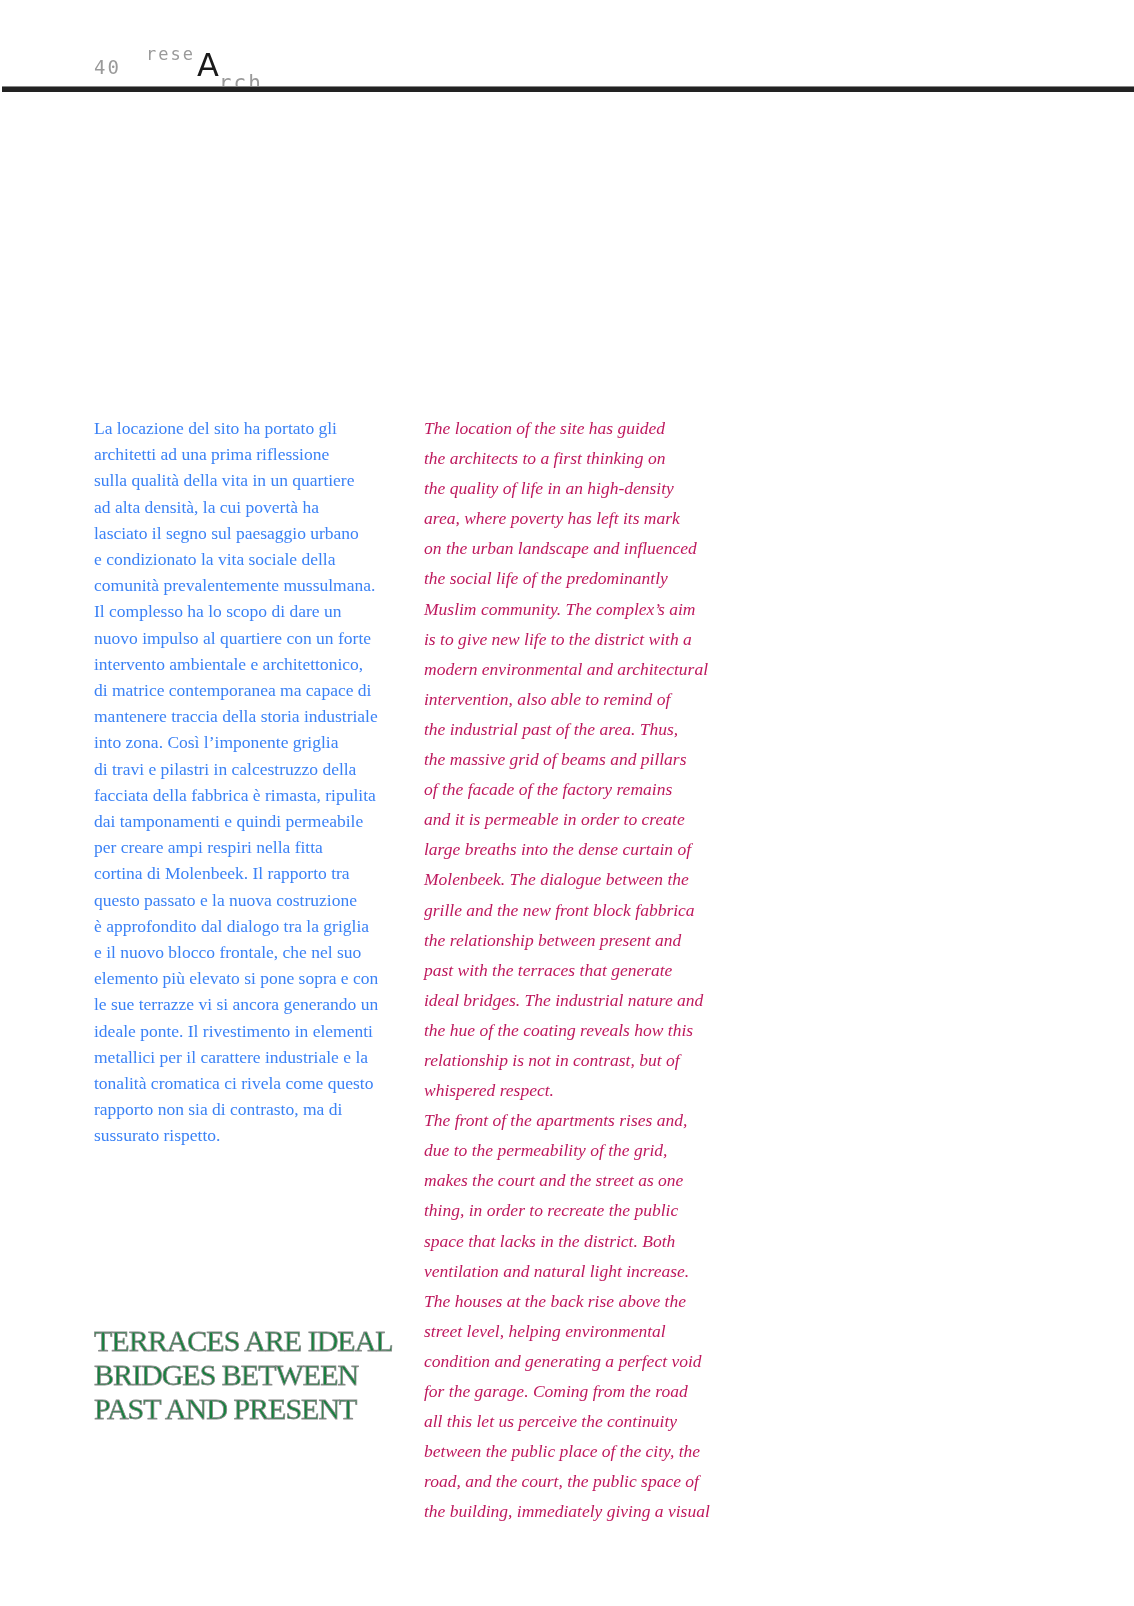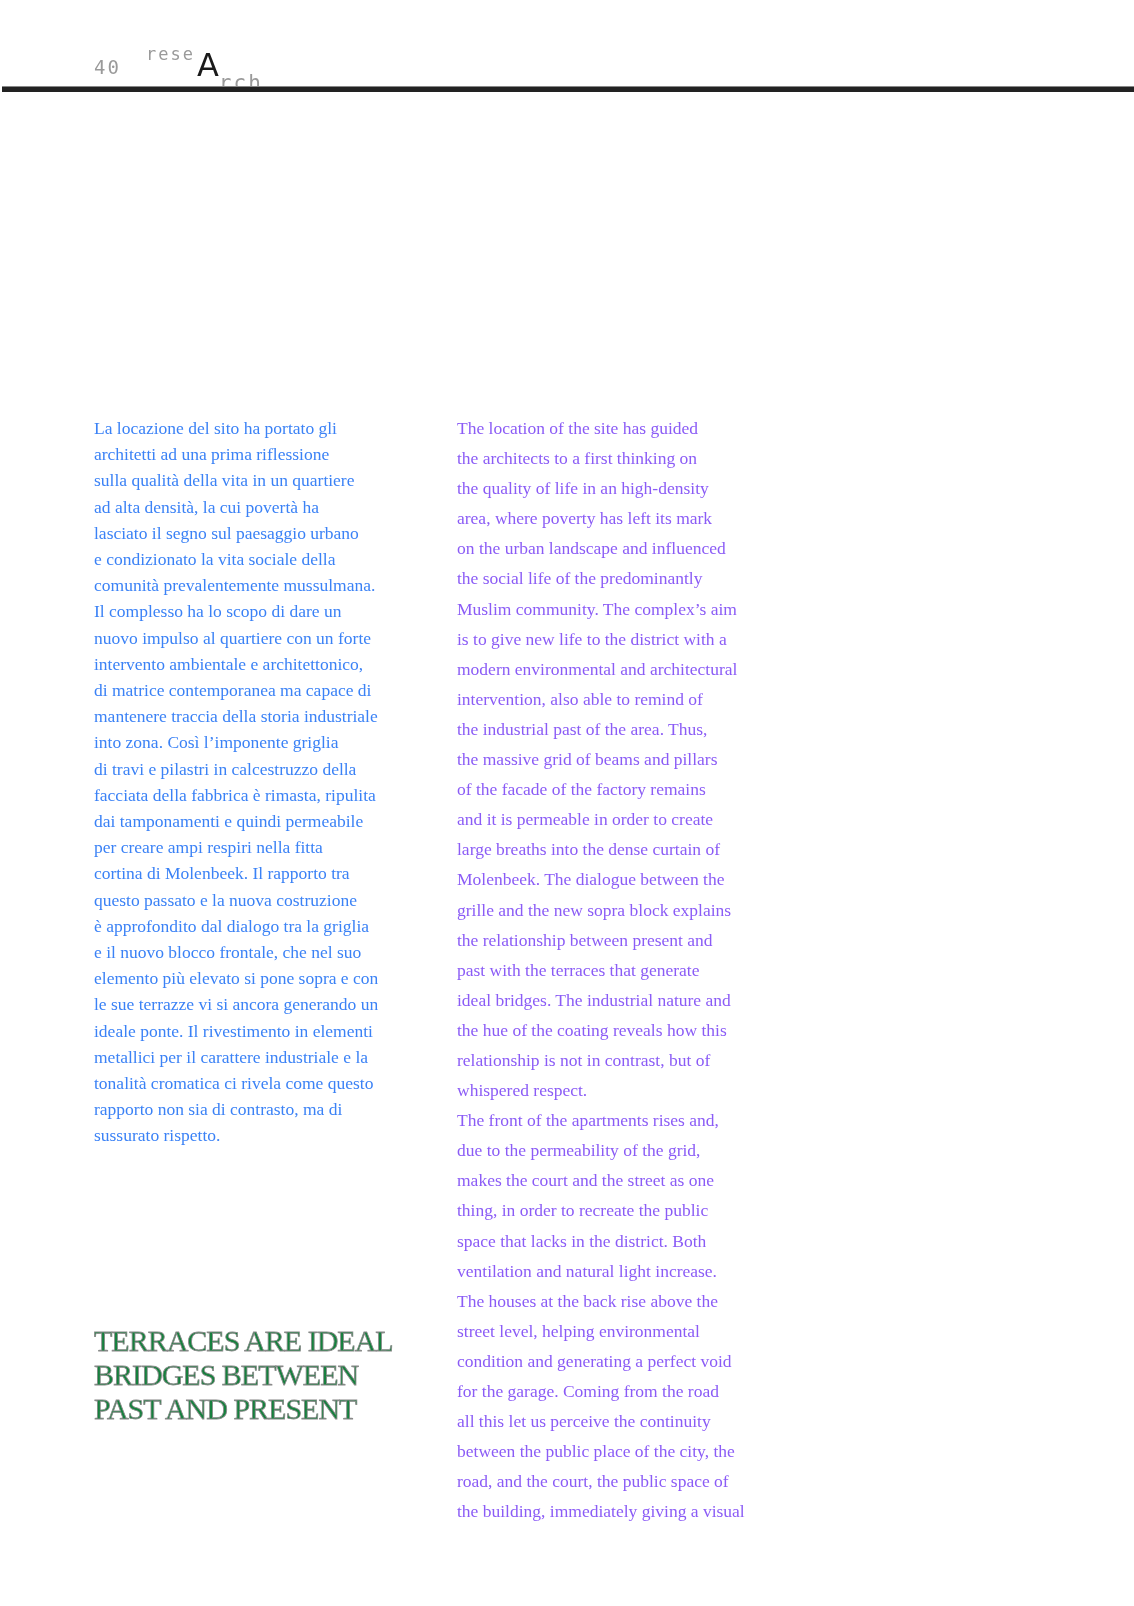--- a/index.html
+++ b/index.html
@@ -76,25 +76,26 @@
       font-size: 17.5px;
     }
     .col-it {
       left: 94px;
       top: 415px;
       width: 330px;
       line-height: 26.2px;
       color: #3b82f6;
     }
     .col-en {
-      left: 457px;
+      left: 424px;
       top: 413px;
       width: 320px;
       line-height: 30.1px;
-      color: #8b5cf6;
+      font-style: italic;
+      color: #be185d;
     }
     .line {
       display: block;
       white-space: nowrap;
     }
     .pull-quote {
       position: absolute;
       left: 94px;
       top: 1324px;
       width: 320px;
@@ -160,21 +161,21 @@
     <span class="line">Muslim community. The complex’s aim</span>
     <span class="line">is to give new life to the district with a</span>
     <span class="line">modern environmental and architectural</span>
     <span class="line">intervention, also able to remind of</span>
     <span class="line">the industrial past of the area. Thus,</span>
     <span class="line">the massive grid of beams and pillars</span>
     <span class="line">of the facade of the factory remains</span>
     <span class="line">and it is permeable in order to create</span>
     <span class="line">large breaths into the dense curtain of</span>
     <span class="line">Molenbeek. The dialogue between the</span>
-    <span class="line">grille and the new sopra block explains</span>
+    <span class="line">grille and the new front block fabbrica</span>
     <span class="line">the relationship between present and</span>
     <span class="line">past with the terraces that generate</span>
     <span class="line">ideal bridges. The industrial nature and</span>
     <span class="line">the hue of the coating reveals how this</span>
     <span class="line">relationship is not in contrast, but of</span>
     <span class="line">whispered respect.</span>
     <span class="line">The front of the apartments rises and,</span>
     <span class="line">due to the permeability of the grid,</span>
     <span class="line">makes the court and the street as one</span>
     <span class="line">thing, in order to recreate the public</span>

